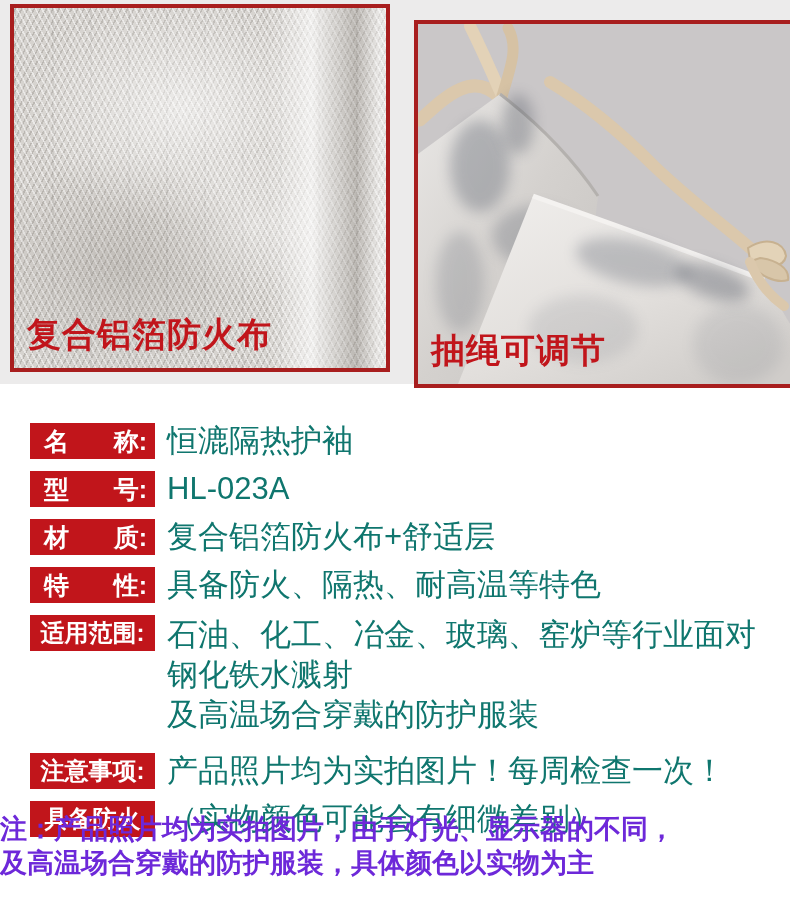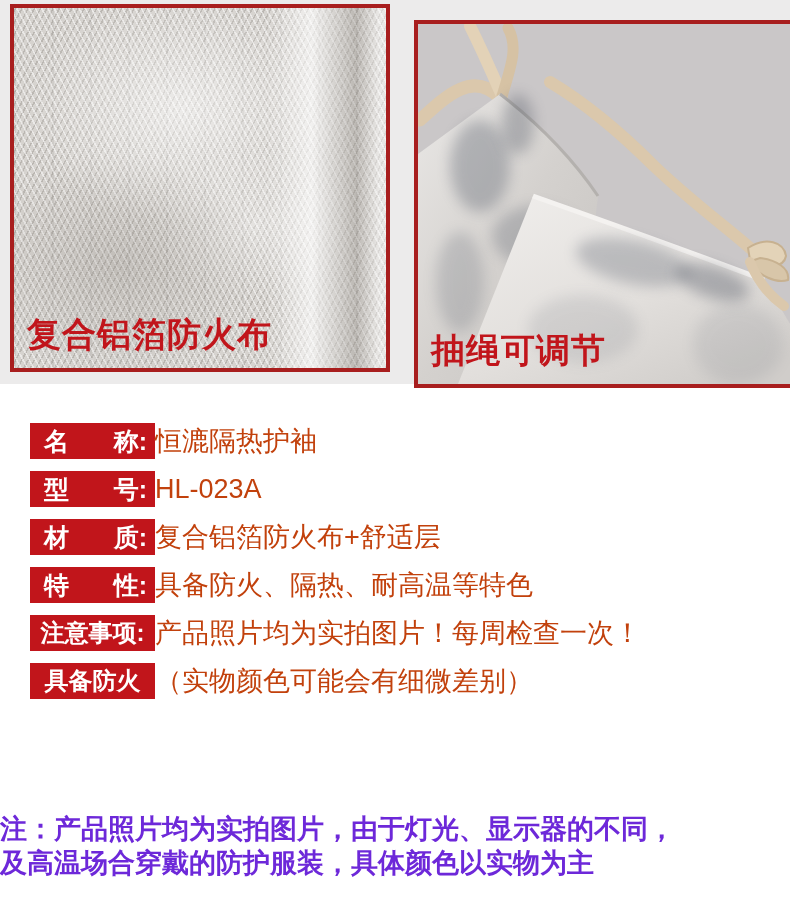--- a/index.html
+++ b/index.html
@@ -63,23 +63,23 @@
     background: #c1151b;
     color: #ffffff;
     font-weight: bold; font-size: 25px; line-height: 36px;
     display: flex; justify-content: space-between;
     padding: 0 8px 0 14px;
     box-sizing: border-box;
     white-space: nowrap;
   }
   .row.wide .row-label { padding: 0 4px; justify-content: center; font-size: 24px; }
   .row-value {
-    margin-left: 0;
-    font-size: 27px; line-height: 36px;
-    color: #c2410c;
+    margin-left: 12px;
+    font-size: 31px; line-height: 36px;
+    color: #0f766e;
     white-space: pre-line;
     max-width: 618px;
   }
   .row.range { margin-bottom: 18px; }
   .row.range .row-value { line-height: 40px; }
 
   
   .note {
     position: absolute; left: 0; top: 812px;
     width: 790px;
@@ -175,20 +175,27 @@
     </div>
 
     <div class="row">
       <div class="row-label">
         <span>特</span>
         <span>性:</span>
       </div>
       <div class="row-value">具备防火、隔热、耐高温等特色</div>
     </div>
 
+    <div class="row wide range">
+      <div class="row-label">
+        <span>适用范围:</span>
+      </div>
+      <div class="row-value">石油、化工、冶金、玻璃、窑炉等行业面对钢化铁水溅射
+及高温场合穿戴的防护服装</div>
+    </div>
 
     <div class="row wide">
       <div class="row-label">
         <span>注意事项:</span>
       </div>
       <div class="row-value">产品照片均为实拍图片！每周检查一次！</div>
     </div>
 
     <div class="row wide">
       <div class="row-label">

